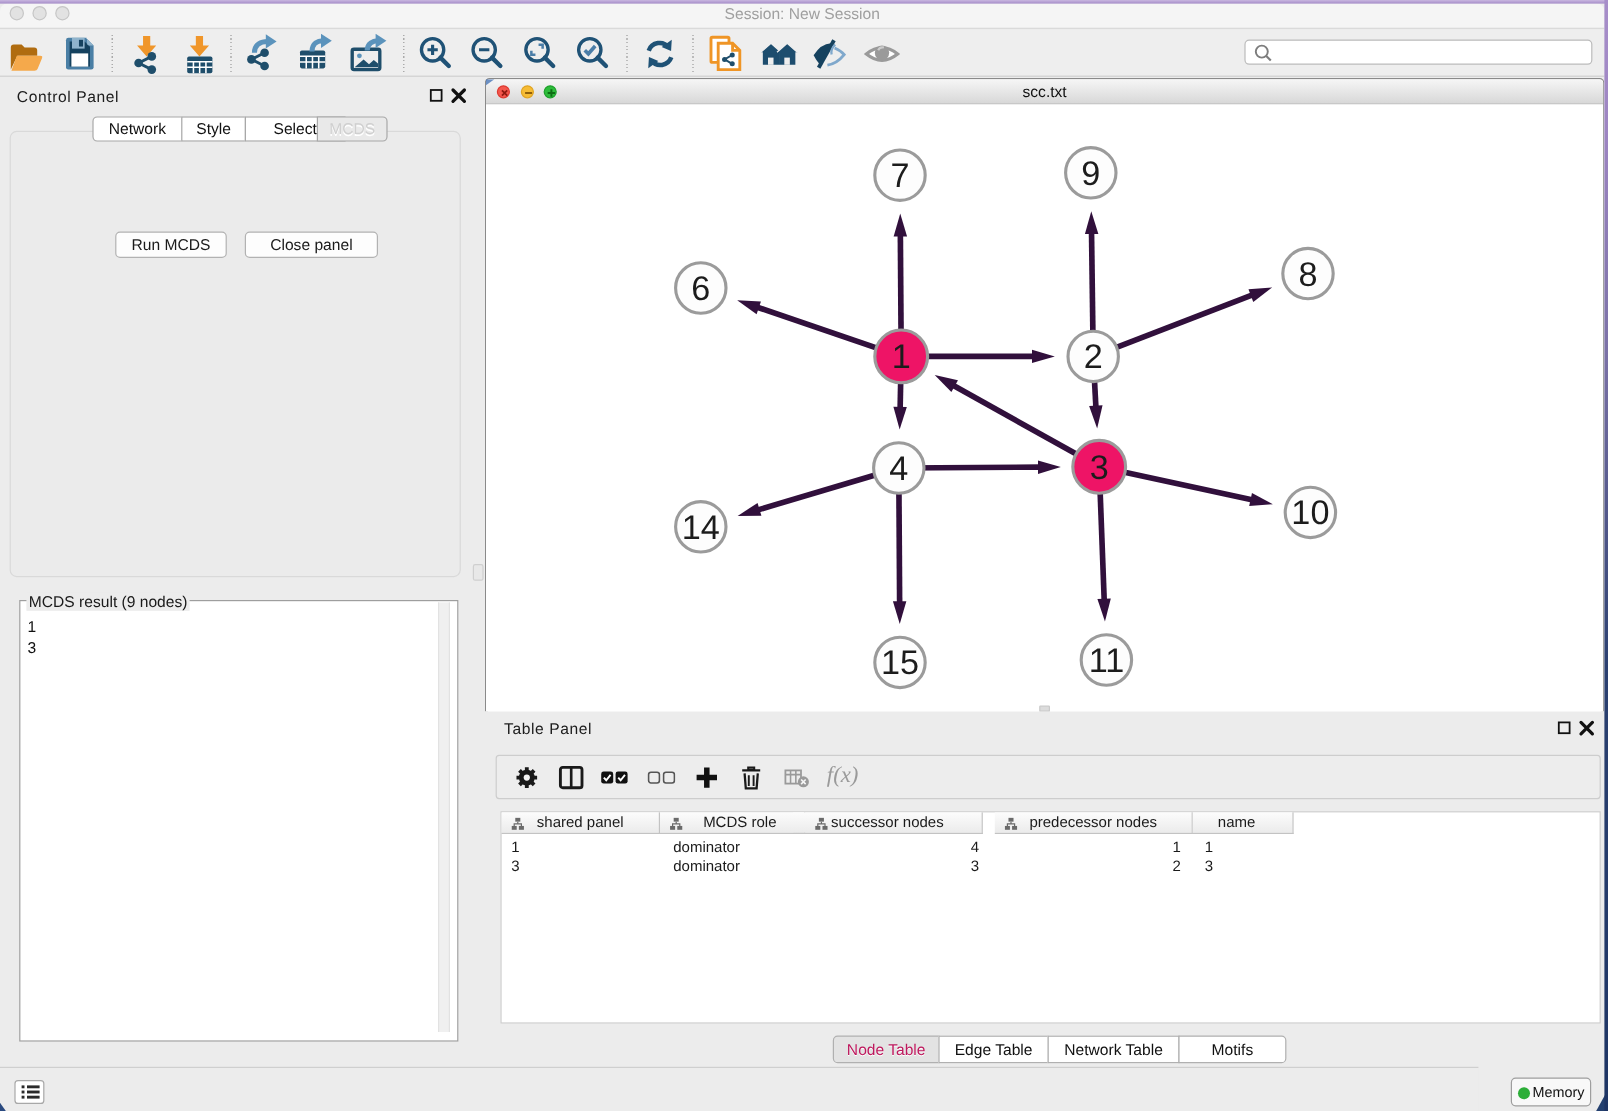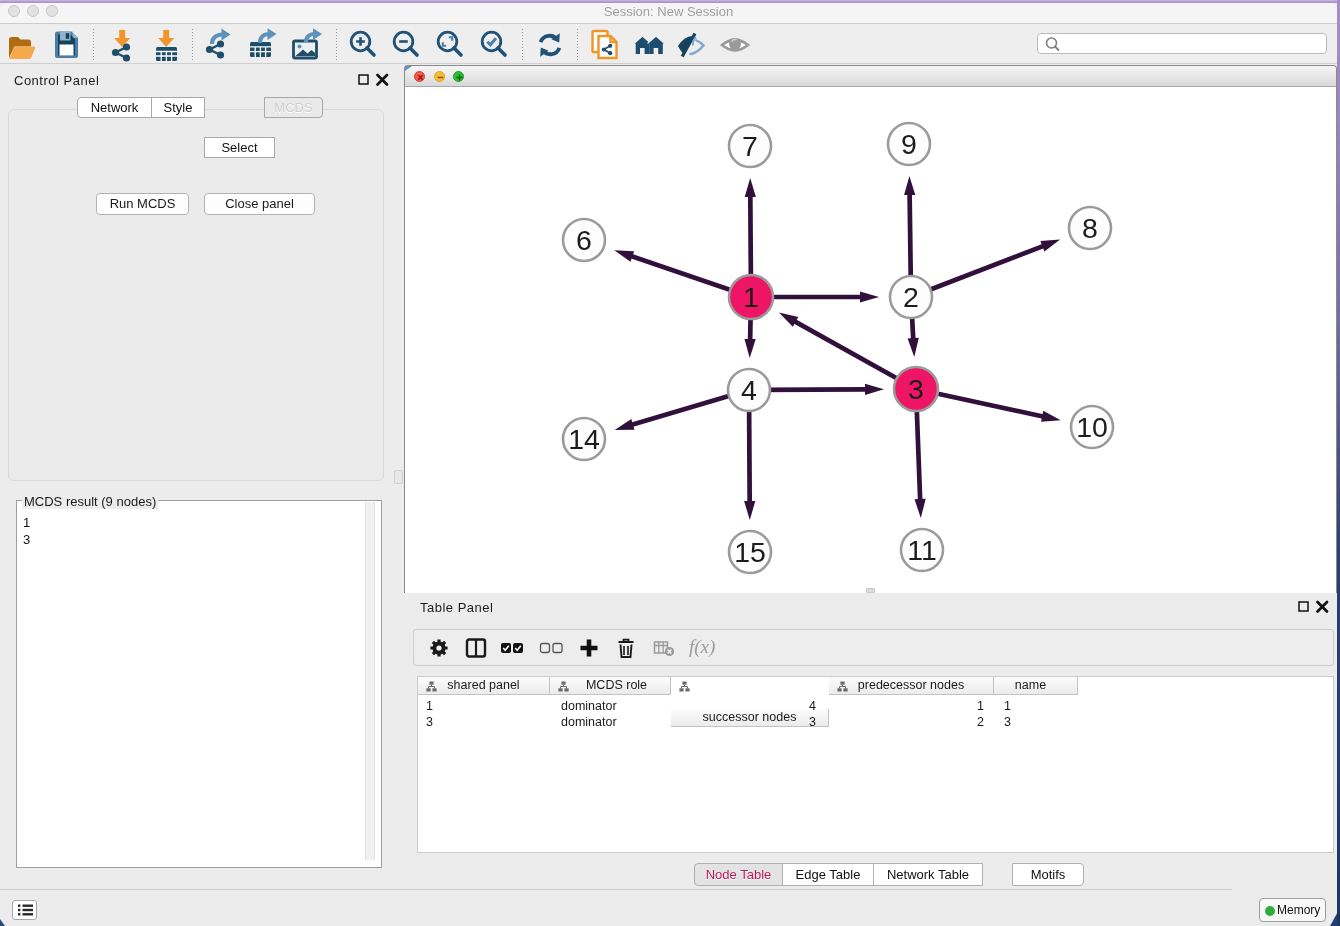--- a/index.html
+++ b/index.html
@@ -216,21 +216,21 @@
       <path d="M20.5 2 L30 11.5 M30 2 L20.5 11.5" stroke="#111" stroke-width="2.7" stroke-linecap="round"></path>
     </svg>
 </div>
 <div class="abs" id="cp-content">
   <div class="cpbtn" style="left:87px; width:93px;">Run MCDS</div>
   <div class="cpbtn" style="left:195px; width:111px;">Close panel</div>
 </div>
 <div class="abs" id="cp-tabs">
   <div class="cptab" style="left:77px; width:75px; border-radius:4px 0 0 4px;">Network</div>
   <div class="cptab" style="left:151px; width:54px;">Style</div>
-  <div class="cptab" style="left:204px; width:71px;margin-top:40px;">Select</div>
+  <div class="cptab" style="left:204px; width:84px;">Select</div>
   <div class="cptab" style="left:264px; width:59px; background:#e9e9e9; color:#cfcfcf; text-shadow:0 1px 0 #ffffff; border-radius:0 4px 4px 0;">MCDS</div>
 </div>
 <div class="abs" id="mcds-box">
   <div id="mcds-fs"></div>
   <div id="mcds-scroll"></div>
   <div id="mcds-legend">MCDS result (9 nodes)</div>
   <div style="position:absolute; left:7px; top:20px; font-size:13px; color:#111; line-height:17px;">1<br>3</div>
 </div>
 <div class="abs" id="vsplit-grip"></div>
 
@@ -244,20 +244,21 @@
     <div class="mac-light" style="left:29px; background:#f6bc35; border:1px solid #e0a423;">
         <svg viewBox="0 0 12 12">
           <path d="M2.8 6 H9.2" stroke="#8f5f0a" stroke-width="1.8"></path>
         </svg>
       </div>
     <div class="mac-light" style="left:48px; background:#2ebc3b; border:1px solid #1ea12c;">
         <svg viewBox="0 0 12 12">
           <path d="M6 2.6 V9.4 M2.6 6 H9.4" stroke="#0d6e14" stroke-width="1.8"></path>
         </svg>
       </div>
+    <div id="netwin-title">scc.txt</div>
     <svg width="8" height="8" viewBox="0 0 8 8" style="position:absolute;left:0;top:0;display:block;">
         <path d="M0 0 L7 0 L0 5 z" fill="#4a77b8" opacity="0.8"></path>
       </svg>
   </div>
 </div>
 <svg class="abs" style="left:0;top:0;" width="1340" height="926" viewBox="0 0 1340 926" font-family="Liberation Sans, sans-serif">
 <line x1="751.0" y1="297.0" x2="750.3" y2="195.0" stroke="#31103c" stroke-width="4.7"></line>
 <polygon points="750.2,178.0 755.9,197.0 744.7,197.0" fill="#31103c"></polygon>
 <line x1="751.0" y1="297.0" x2="630.4" y2="255.8" stroke="#31103c" stroke-width="4.7"></line>
 <polygon points="614.3,250.3 634.1,251.2 630.5,261.8" fill="#31103c"></polygon>
@@ -350,21 +351,21 @@
  <rect x="2.5" y="6" width="13" height="11" fill="none" stroke="#9a9a9a" stroke-width="1.5"></rect>
  <path d="M2.5 9.5 H15.5 M6.8 6 V17 M11.2 6 V17" stroke="#9a9a9a" stroke-width="1.3"></path>
  <circle cx="17.5" cy="15.5" r="4.6" fill="#9a9a9a"></circle>
  <path d="M15.6 13.6 L19.4 17.4 M19.4 13.6 L15.6 17.4" stroke="#f6f6f6" stroke-width="1.4"></path>
 </svg></div>
     <div style="position:absolute;left:275px;top:6px;font-family:'Liberation Serif',serif;font-style:italic;font-size:19px;color:#9a9a9a;">f(x)</div>
 </div>
 <div class="abs" id="tbl">
   <div class="th" style="left:0px;   width:132px;">shared panel</div>
   <div class="th" style="left:132px; width:121px; text-indent:13px;">MCDS role</div>
-  <div class="th" style="left:253px; width:158px;margin-top:32px;">successor nodes</div>
+  <div class="th" style="left:243px; width:158px;">successor nodes</div>
   <div class="th" style="left:411px; width:165px;">predecessor nodes</div>
   <div class="th" style="left:576px; width:84px; text-indent:-10px;">name</div>
   <svg class="hicon" width="11" height="11" viewBox="0 0 11 11" style="left:8px;">
       <rect x="3.4" y="0.5" width="4.2" height="3.2" fill="#6a6a6a"></rect>
       <rect x="0.4" y="7.3" width="4.2" height="3.2" fill="#6a6a6a"></rect>
       <rect x="6.4" y="7.3" width="4.2" height="3.2" fill="#6a6a6a"></rect>
       <path d="M5.5 3.7 V5.5 M2.5 7.3 V5.5 H8.5 V7.3" stroke="#6a6a6a" stroke-width="1" fill="none"></path>
     </svg>
     <svg class="hicon" width="11" height="11" viewBox="0 0 11 11" style="left:140px;">
       <rect x="3.4" y="0.5" width="4.2" height="3.2" fill="#6a6a6a"></rect>
@@ -391,21 +392,21 @@
   <div class="td" style="left:586px; top:21px; width:80px;">1</div>
   <div class="td" style="left:8px;   top:37px; width:100px;">3</div>
   <div class="td" style="left:143px; top:37px; width:110px;">dominator</div>
   <div class="td" style="left:253px; top:37px; width:145px; text-align:right;">3</div>
   <div class="td" style="left:411px; top:37px; width:155px; text-align:right;">2</div>
   <div class="td" style="left:586px; top:37px; width:80px;">3</div>
 </div>
 <div class="btab" style="left:694px; width:89px; background:#e3e3e3; color:#be185d; text-shadow:0 1px 0 #fff; border-radius:4px 0 0 4px;">Node Table</div>
 <div class="btab" style="left:782px; width:92px;">Edge Table</div>
 <div class="btab" style="left:873px; width:110px;">Network Table</div>
-<div class="btab" style="left:1012px; width:72px; border-radius:0 4px 4px 0;">Motifs</div>
+<div class="btab" style="left:982px; width:90px; border-radius:0 4px 4px 0;">Motifs</div>
 
 <div class="abs" id="statusbar">
   <div id="list-btn">
       <svg width="23" height="18" viewBox="0 0 23 18" style="position:absolute;left:1px;top:0px;">
         <g fill="#2a2a2a">
           <rect x="4" y="3.5" width="2.4" height="2.4"></rect>
           <rect x="4" y="7.8" width="2.4" height="2.4"></rect>
           <rect x="4" y="12.1" width="2.4" height="2.4"></rect>
           <rect x="8.5" y="3.5" width="10.5" height="2.4"></rect>
           <rect x="8.5" y="7.8" width="10.5" height="2.4"></rect>

